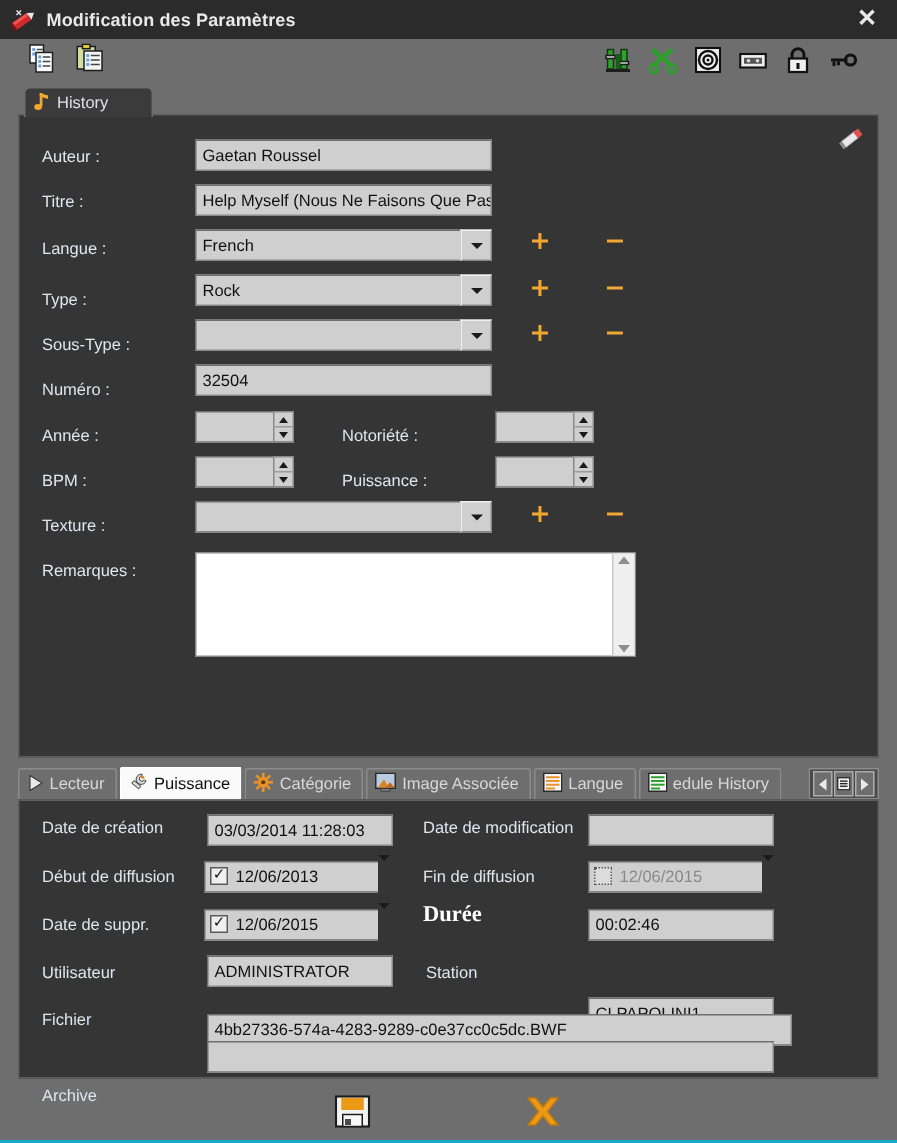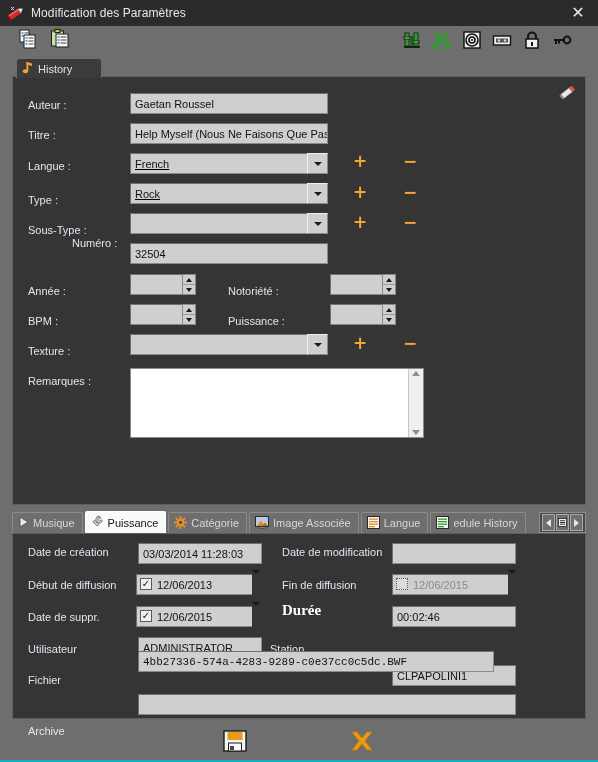--- a/index.html
+++ b/index.html
@@ -13,21 +13,21 @@
     position:absolute;left:0;top:0;width:598px;height:762px;
     background:#6e6e6e;
     box-sizing:border-box;
     border-bottom:2px solid #1ba9c9;
   }
   
   .titlebar{
     position:absolute;left:0;top:0;width:598px;height:26px;
     background:#2b2b2b;
     border-bottom:1px solid #111;
-    display:flex;align-items:center;
+    display:flex;align-items:center;font-weight:bold;
   }
   .title-icon{width:22px;height:18px;margin-left:5px;position:relative;flex:0 0 auto;}
   .title-text{
     color:#e9e9e9;font-size:12px;margin-left:4px;letter-spacing:.1px;
     white-space:nowrap;
   }
   .title-close{
     position:absolute;right:10px;top:3px;width:20px;height:20px;
     color:#e9e9e9;font-size:16px;line-height:20px;text-align:center;
     cursor:default;
@@ -72,21 +72,21 @@
     border-top-color:#6f6f6f;border-left-color:#6f6f6f;
     box-sizing:border-box;
     height:21px;
     color:#111;font-size:11px;
     display:flex;align-items:center;
     padding:0 4px;
     overflow:hidden;white-space:nowrap;
     font-family:"Liberation Sans", sans-serif;
   }
   .fld.dim{color:#8a8a8a;}
-  .combo{position:relative;display:flex;height:21px;box-sizing:border-box;text-decoration:underline;}
+  .combo{position:relative;display:flex;height:21px;box-sizing:border-box;}
   .combo .fld{flex:1;border-right:none;}
   .combo .arrow{
     width:21px;height:21px;box-sizing:border-box;
     background:#cfcfcf;border:1px solid #8a8a8a;
     border-top-color:#efefef;border-left-color:#efefef;
     display:flex;align-items:center;justify-content:center;
   }
   .caret{
     width:0;height:0;border-left:4px solid transparent;border-right:4px solid transparent;
     border-top:4px solid #1a1a1a;
@@ -346,21 +346,21 @@
   </div>
   <div class="combo" style="position:absolute;left:130px;top:213px;width:198px;">
     <span class="fld"></span>
     <span class="arrow">
         <i class="caret"></i>
       </span>
   </div>
   <div class="plusbtn" style="left:352px;top:215px;">+</div>
   <div class="minusbtn" style="left:402px;top:215px;">−</div>
 
-  <div class="frow" style="left:28px;top:232px;margin-left:44px;">
+  <div class="frow" style="left:28px;top:249px;">
     <span class="flabel">Numéro :</span>
   </div>
   <div class="fld" style="position:absolute;left:130px;top:243px;width:198px;">32504</div>
 
   <div class="frow" style="left:28px;top:280px;">
     <span class="flabel">Année :</span>
   </div>
   <div class="spin" style="position:absolute;left:130px;top:274px;width:66px;">
     <span class="fld"></span>
     <span class="updn">
@@ -441,21 +441,21 @@
     </div>
   </div>
 
   <div class="tabstrip">
     <div class="tab">
       <span>
         <svg width="11" height="12" viewBox="0 0 11 12">
             <polygon points="2,1 10,6 2,11" fill="#e8e8e8" stroke="#333" stroke-width="0.7"></polygon>
           </svg>
       </span>
-      <span>Musique</span>
+      <span>Lecteur</span>
     </div>
     <div class="tab active">
       <span>
         <svg width="13" height="13" viewBox="0 0 13 13">
           <path d="M8.8 1.2 a3.4 3.4 0 1 0 2.6 4.4 L10.2 5 l-1.6 1 -1.6-1 0-1.7 1.6-1 Z" fill="#d8d8d8" stroke="#333" stroke-width="0.6"></path>
           <rect x="2" y="7" width="6" height="2.3" fill="#d8d8d8" stroke="#333" stroke-width="0.6" transform="rotate(40 5 8)"></rect>
           <circle cx="9.2" cy="3.2" r="1.1" fill="#e08a1e"></circle>
         </svg>
       </span>
       <span>Puissance</span>
@@ -566,25 +566,25 @@
     </span>
     <span class="arrow"><i class="caret"></i></span>
   </div>
 
   <span class="duree" style="left:282px;top:602px;">Durée</span>
   <div class="fld" style="position:absolute;left:392px;top:606px;width:124px;">00:02:46</div>
 
   <span class="blabel" style="left:28px;top:643px;">Utilisateur</span>
   <div class="fld" style="position:absolute;left:138px;top:637px;width:124px;">ADMINISTRATOR</div>
 
-  <span class="blabel" style="left:270px;top:643px;">Station</span>
+  <span class="blabel" style="left:284px;top:643px;">Station</span>
   <div class="fld" style="position:absolute;left:392px;top:637px;width:124px;margin-top:28px;">CLPAPOLINI1</div>
 
   <span class="blabel" style="left:28px;top:674px;">Fichier</span>
-  <div class="fld" style="position:absolute;left:138px;top:651px;width:356px;font-family:Liberation Mono, monospace;">4bb27336-574a-4283-9289-c0e37cc0c5dc.BWF</div>
+  <div class="fld" style="position:absolute;left:138px;top:676px;width:390px;">4bb27336-574a-4283-9289-c0e37cc0c5dc.BWF</div>
 
   <span class="blabel" style="left:28px;top:705px;margin-top:20px;">Archive</span>
   <div class="fld" style="position:absolute;left:138px;top:694px;width:378px;"></div>
 
   <div class="footer">
     <span class="fbtn" style="left:222px;top:7px;">
       <svg width="26" height="24" viewBox="0 0 26 24">
         <rect x="2" y="2" width="22" height="20" fill="#f3f3f3" stroke="#1c1c1c" stroke-width="1.4"></rect>
         <rect x="5.5" y="3" width="15" height="8" fill="#eb9a16"></rect>
         <rect x="6.5" y="14" width="13" height="8" fill="#f8f8f8" stroke="#1c1c1c" stroke-width="1"></rect>

